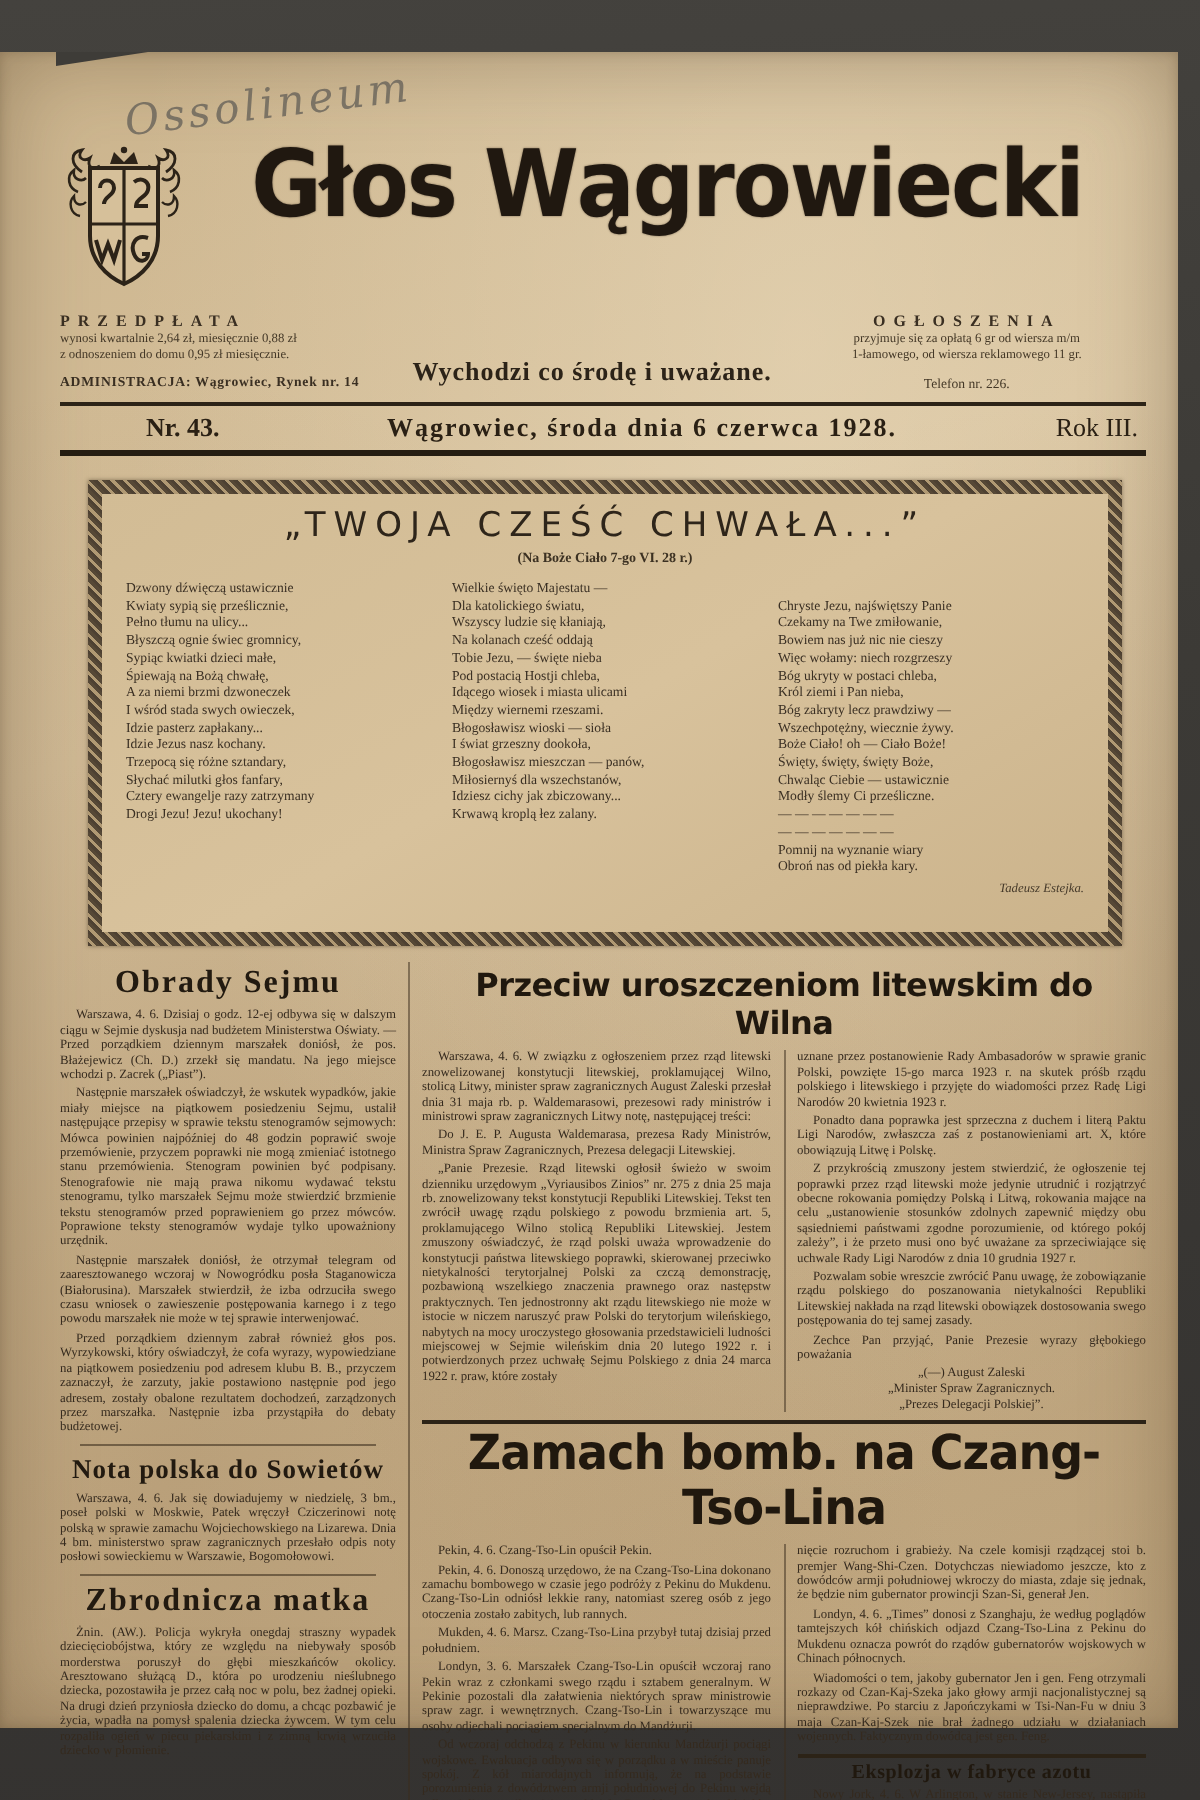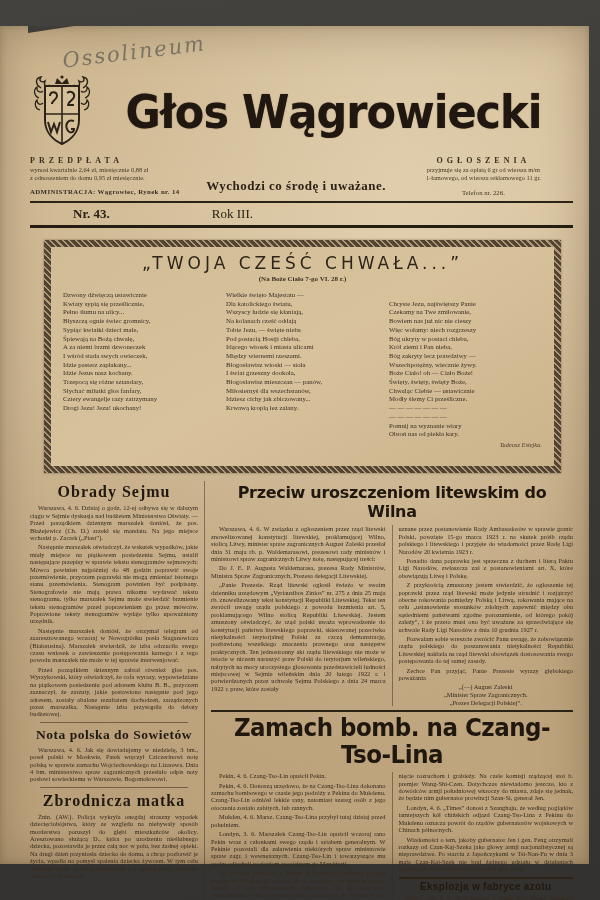--- a/index.html
+++ b/index.html
@@ -22,21 +22,21 @@
     content:"";position:absolute;top:0;left:28px;width:0;height:0;
     border-top:7px solid #3e3c38;border-right:46px solid transparent;
   }
   .inner{position:absolute;inset:0;padding:0 16px 0 30px;box-sizing:border-box;}
   .handwriting{
     position:absolute;top:14px;left:62px;
     font-style:italic;font-size:21px;color:#6e685d;
     transform:rotate(-7deg);letter-spacing:2px;opacity:.85;
     font-family:"DejaVu Serif",serif;
   }
-  .masthead-row{display:flex;align-items:center;margin-top:46px;height:80px;}
+  .masthead-row{display:flex;align-items:flex-start;margin-top:46px;height:80px;}
   .coat{width:64px;flex:0 0 64px;display:flex;justify-content:center;}
   .masthead-title{
     flex:1;text-align:center;
     font-family:"DejaVu Sans","Liberation Sans",sans-serif;
     font-weight:bold;font-size:43px;letter-spacing:-1px;color:#201810;
     transform:scaleY(1.08);line-height:1;
     text-shadow:0 0 1px rgba(40,28,16,.6);
     white-space:nowrap;
   }
   .fineprint-row{display:flex;margin-top:4px;align-items:stretch;}
@@ -78,21 +78,21 @@
   .art-title-serif{
     text-align:center;font-size:16px;font-weight:bold;letter-spacing:1px;
     color:#221a10;margin:2px 0 3px 0;
   }
   .art-title-serif.small{font-size:13.5px;letter-spacing:.5px;}
   .art-title-sans{
     text-align:center;font-family:"DejaVu Sans","Liberation Sans",sans-serif;
     font-weight:bold;font-size:16px;letter-spacing:-.3px;color:#20180e;margin:2px 0 4px 0;
   }
   .art-title-sans.big{font-size:23px;letter-spacing:-.5px;transform:scaleY(1.05);margin:3px 0 5px 0;}
-  .art-title-sans.tiny{font-family:Liberation Sans, sans-serif;font-size:10px;letter-spacing:.3px;margin:2px 0 2px 0;}
+  .art-title-sans.tiny{font-family:Liberation Serif, serif;font-size:10px;letter-spacing:.3px;margin:2px 0 2px 0;}
   p.body{
     font-size:6.4px;line-height:7.4px;text-align:justify;margin:0 0 2px 0;
     text-indent:8px;color:#352a1e;
   }
   p.body.noindent{text-indent:0;}
   p.sig-line{font-size:6.4px;line-height:7.6px;text-align:center;margin:0;color:#352a1e;}
   .thinrule{border:0;border-top:1px solid rgba(52,40,24,.55);margin:4px 10px;}
   .twocol{display:flex;}
   .tc{flex:1;min-width:0;}
   .secrule{border:0;border-top:2px solid #2c2317;margin:4px 0 2px 0;}
@@ -145,20 +145,21 @@
         <div class="fp-head">OGŁOSZENIA</div>
         <div class="fp-text">przyjmuje się za opłatą 6 gr od wiersza m/m
 1-łamowego, od wiersza reklamowego 11 gr.</div>
         <div class="fp-tel">Telefon nr. 226.</div>
       </div>
     </div>
 
     <hr class="rule-medium">
     <div class="dateline">
       <div class="dl-issue">Nr. 43.</div>
+      <div class="dl-date">Wągrowiec, środa dnia 6 czerwca 1928.</div>
       <div class="dl-year">Rok III.</div>
     </div>
     <hr class="rule-heavy">
 
     <div class="ornate">
       <div class="ornate-inner">
         <div class="poem-title">„TWOJA CZEŚĆ CHWAŁA...”</div>
         <div class="poem-subtitle">(Na Boże Ciało 7-go VI. 28 r.)</div>
         <div class="poem-cols">
           <div class="poem-col">Dzwony dźwięczą ustawicznie

